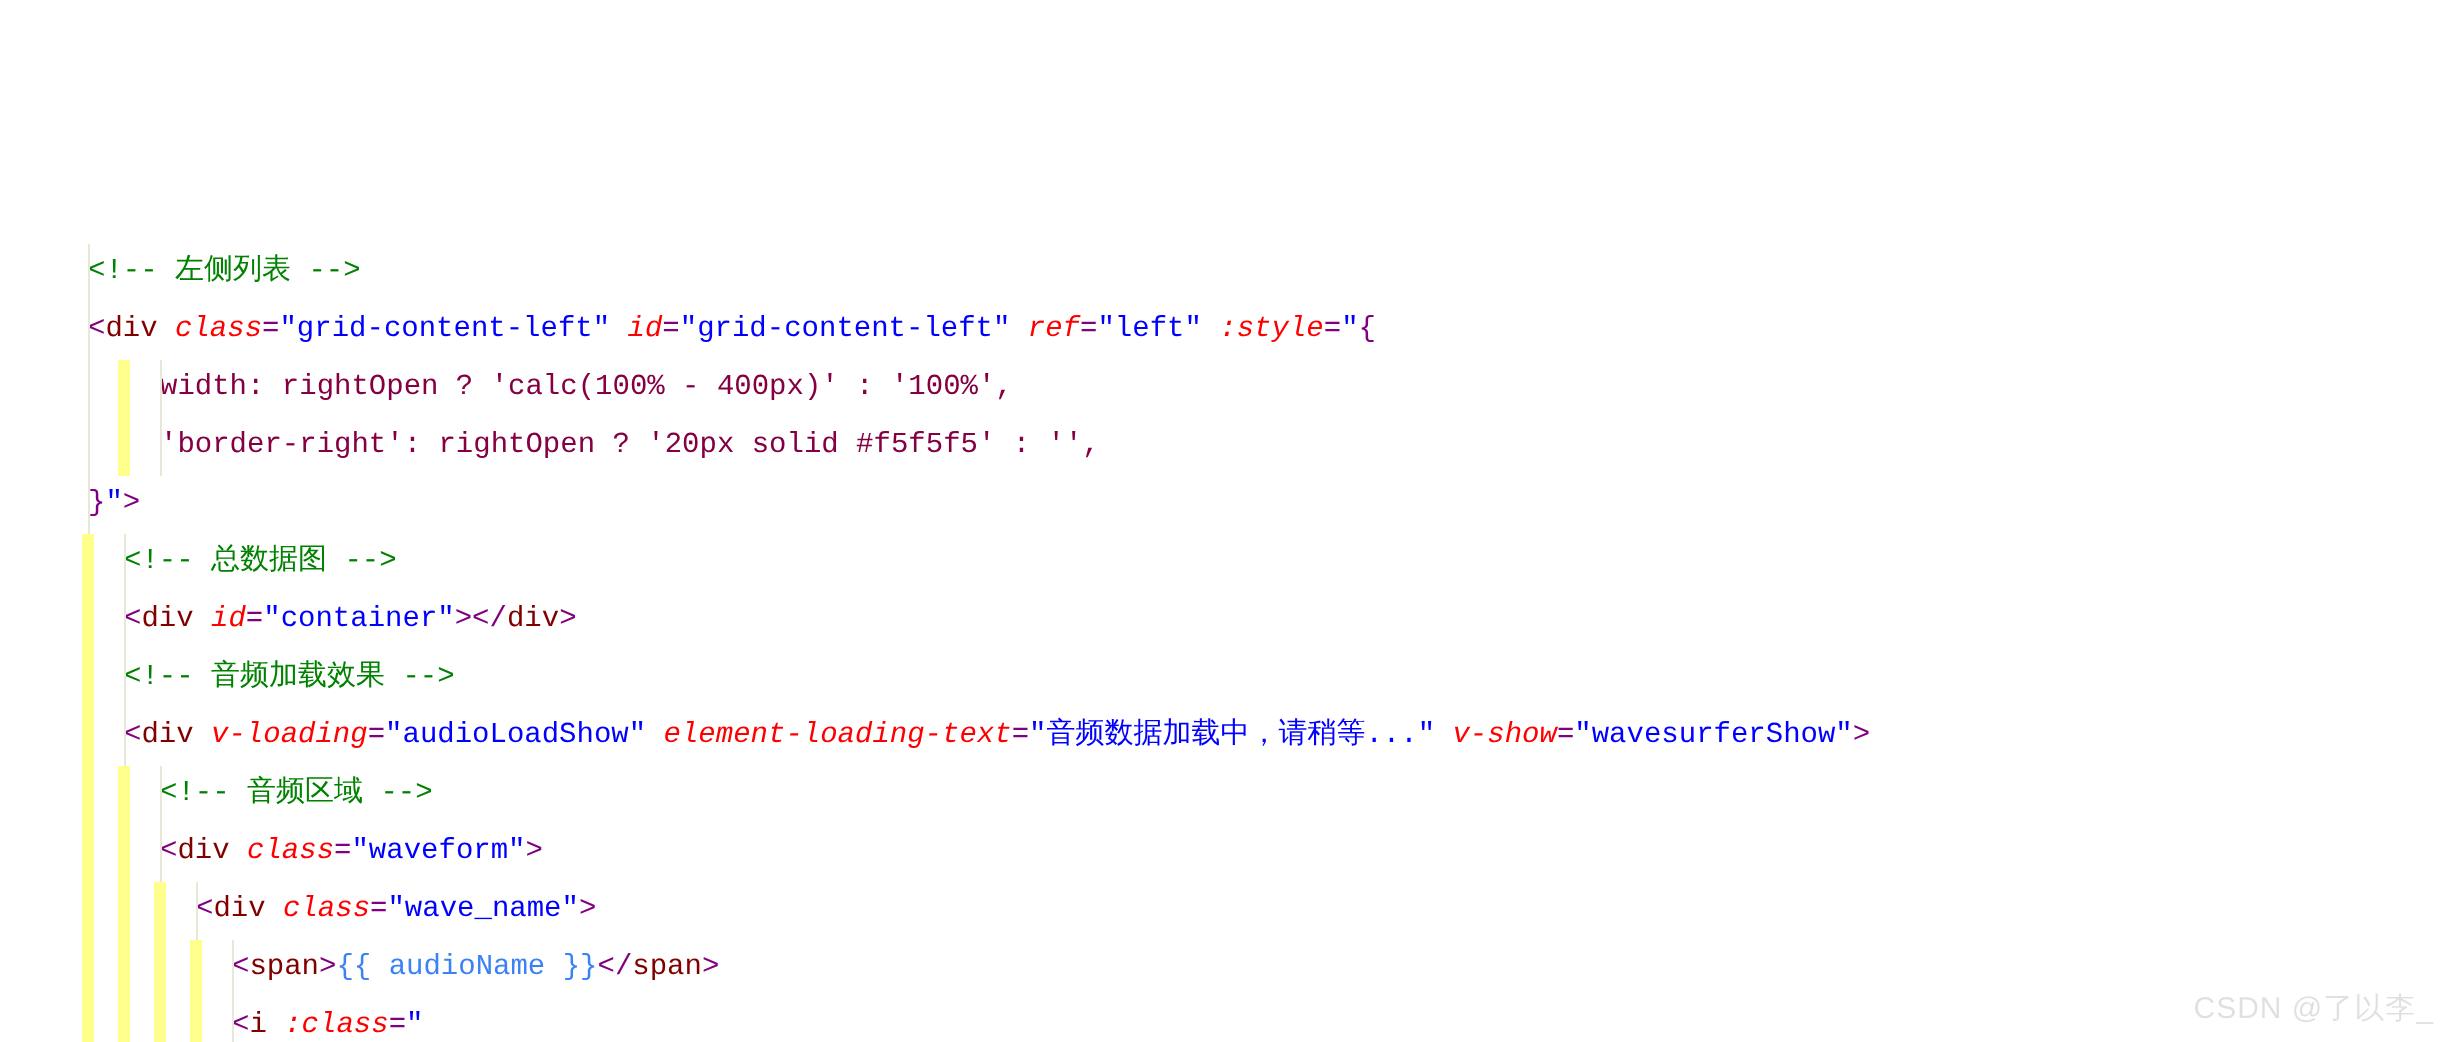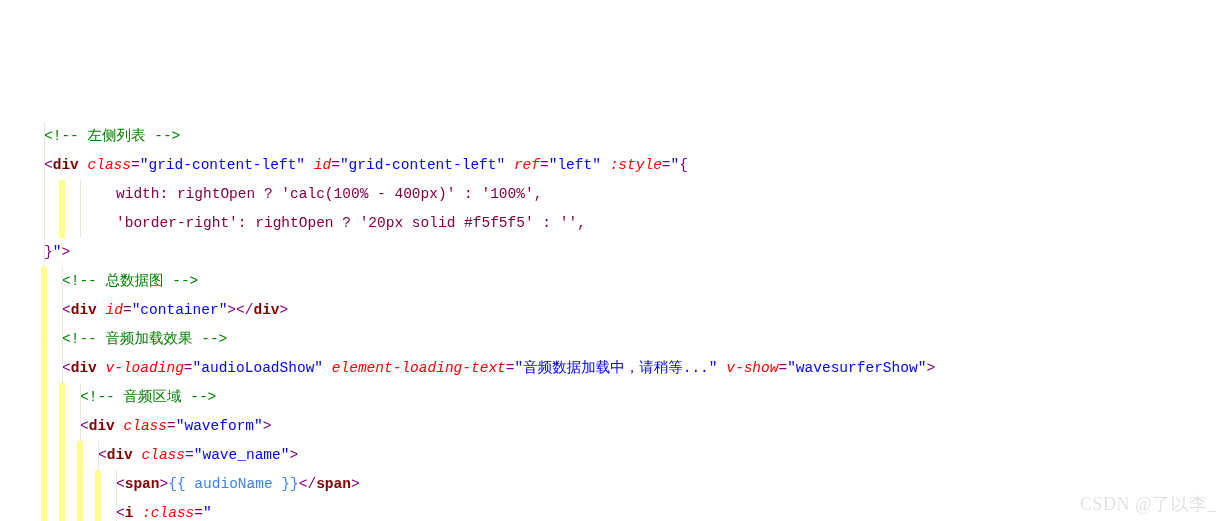--- a/index.html
+++ b/index.html
@@ -33,33 +33,33 @@
 
   .guide.hilite {
     width: 6px;
     background: #ffff00;
     opacity: 0.45;
     margin-left: -3px;
   }
 
   .c-comment { color: #008200; }
   .c-punct   { color: #800080; }
-  .c-tag     { color: #800000; font-weight: bold; }
+  .c-tag     { color: #800000; }
   .c-attr    { color: #FF0000; font-style: italic; }
   .c-value   { color: #0000FF; }
   .c-text    { color: #3b82f6; }
-  .c-expr    { color: #850042; padding-left: 36px; }
+  .c-expr    { color: #850042; }
 
   .watermark {
     position: fixed;
     right: 12px;
     bottom: 2px;
     color: rgba(0,0,0,0.12);
-    font-family: Liberation Serif, serif;
-    font-size: 18px;
+    font-family: Liberation Sans, sans-serif;
+    font-size: 15px;
     letter-spacing: 0.5px;
   }
 </style>
 </head>
 <body>
 
 
 
 <div class="editor"><div class="line"><div class="guide g0"></div><span style="padding-left: 30px;"><span class="c-comment">&lt;!-- </span><span class="c-comment">左侧列表 </span><span class="c-comment">--&gt;</span></span></div><div class="line"><div class="guide g0"></div><span style="padding-left: 30px;"><span class="c-punct">&lt;</span><span class="c-tag">div </span><span class="c-attr">class</span><span class="c-punct">=</span><span class="c-value">"grid-content-left"</span><span class="c-text"> </span><span class="c-attr">id</span><span class="c-punct">=</span><span class="c-value">"grid-content-left"</span><span class="c-text"> </span><span class="c-attr">ref</span><span class="c-punct">=</span><span class="c-value">"left"</span><span class="c-text"> </span><span class="c-attr">:style</span><span class="c-punct">=</span><span class="c-value">"</span><span class="c-punct">{</span></span></div><div class="line"><div class="guide g0"></div><div class="guide g1 hilite"></div><div class="guide g2"></div><span style="padding-left: 66px;"><span class="c-expr">width: rightOpen ? 'calc(100% - 400px)' : '100%',</span></span></div><div class="line"><div class="guide g0"></div><div class="guide g1 hilite"></div><div class="guide g2"></div><span style="padding-left: 66px;"><span class="c-expr">'border-right': rightOpen ? '20px solid #f5f5f5' : '',</span></span></div><div class="line"><div class="guide g0"></div><span style="padding-left: 30px;"><span class="c-punct">}</span><span class="c-value">"</span><span class="c-punct">&gt;</span></span></div><div class="line"><div class="guide g0 hilite"></div><div class="guide g1"></div><span style="padding-left: 48px;"><span class="c-comment">&lt;!-- </span><span class="c-comment">总数据图 </span><span class="c-comment">--&gt;</span></span></div><div class="line"><div class="guide g0 hilite"></div><div class="guide g1"></div><span style="padding-left: 48px;"><span class="c-punct">&lt;</span><span class="c-tag">div </span><span class="c-attr">id</span><span class="c-punct">=</span><span class="c-value">"container"</span><span class="c-punct">&gt;&lt;/</span><span class="c-tag">div</span><span class="c-punct">&gt;</span></span></div><div class="line"><div class="guide g0 hilite"></div><div class="guide g1"></div><span style="padding-left: 48px;"><span class="c-comment">&lt;!-- </span><span class="c-comment">音频加载效果 </span><span class="c-comment">--&gt;</span></span></div><div class="line"><div class="guide g0 hilite"></div><div class="guide g1"></div><span style="padding-left: 48px;"><span class="c-punct">&lt;</span><span class="c-tag">div </span><span class="c-attr">v-loading</span><span class="c-punct">=</span><span class="c-value">"audioLoadShow"</span><span class="c-text"> </span><span class="c-attr">element-loading-text</span><span class="c-punct">=</span><span class="c-value">"音频数据加载中，请稍等..."</span><span class="c-text"> </span><span class="c-attr">v-show</span><span class="c-punct">=</span><span class="c-value">"wavesurferShow"</span><span class="c-punct">&gt;</span></span></div><div class="line"><div class="guide g0 hilite"></div><div class="guide g1 hilite"></div><div class="guide g2"></div><span style="padding-left: 66px;"><span class="c-comment">&lt;!-- </span><span class="c-comment">音频区域 </span><span class="c-comment">--&gt;</span></span></div><div class="line"><div class="guide g0 hilite"></div><div class="guide g1 hilite"></div><div class="guide g2"></div><span style="padding-left: 66px;"><span class="c-punct">&lt;</span><span class="c-tag">div </span><span class="c-attr">class</span><span class="c-punct">=</span><span class="c-value">"waveform"</span><span class="c-punct">&gt;</span></span></div><div class="line"><div class="guide g0 hilite"></div><div class="guide g1 hilite"></div><div class="guide g2 hilite"></div><div class="guide g3"></div><span style="padding-left: 84px;"><span class="c-punct">&lt;</span><span class="c-tag">div </span><span class="c-attr">class</span><span class="c-punct">=</span><span class="c-value">"wave_name"</span><span class="c-punct">&gt;</span></span></div><div class="line"><div class="guide g0 hilite"></div><div class="guide g1 hilite"></div><div class="guide g2 hilite"></div><div class="guide g3 hilite"></div><div class="guide g4"></div><span style="padding-left: 102px;"><span class="c-punct">&lt;</span><span class="c-tag">span</span><span class="c-punct">&gt;</span><span class="c-text">{{ audioName }}</span><span class="c-punct">&lt;/</span><span class="c-tag">span</span><span class="c-punct">&gt;</span></span></div><div class="line"><div class="guide g0 hilite"></div><div class="guide g1 hilite"></div><div class="guide g2 hilite"></div><div class="guide g3 hilite"></div><div class="guide g4"></div><span style="padding-left: 102px;"><span class="c-punct">&lt;</span><span class="c-tag">i </span><span class="c-attr">:class</span><span class="c-punct">=</span><span class="c-value">"</span></span></div></div>
 <div class="watermark">CSDN @了以李_</div>

